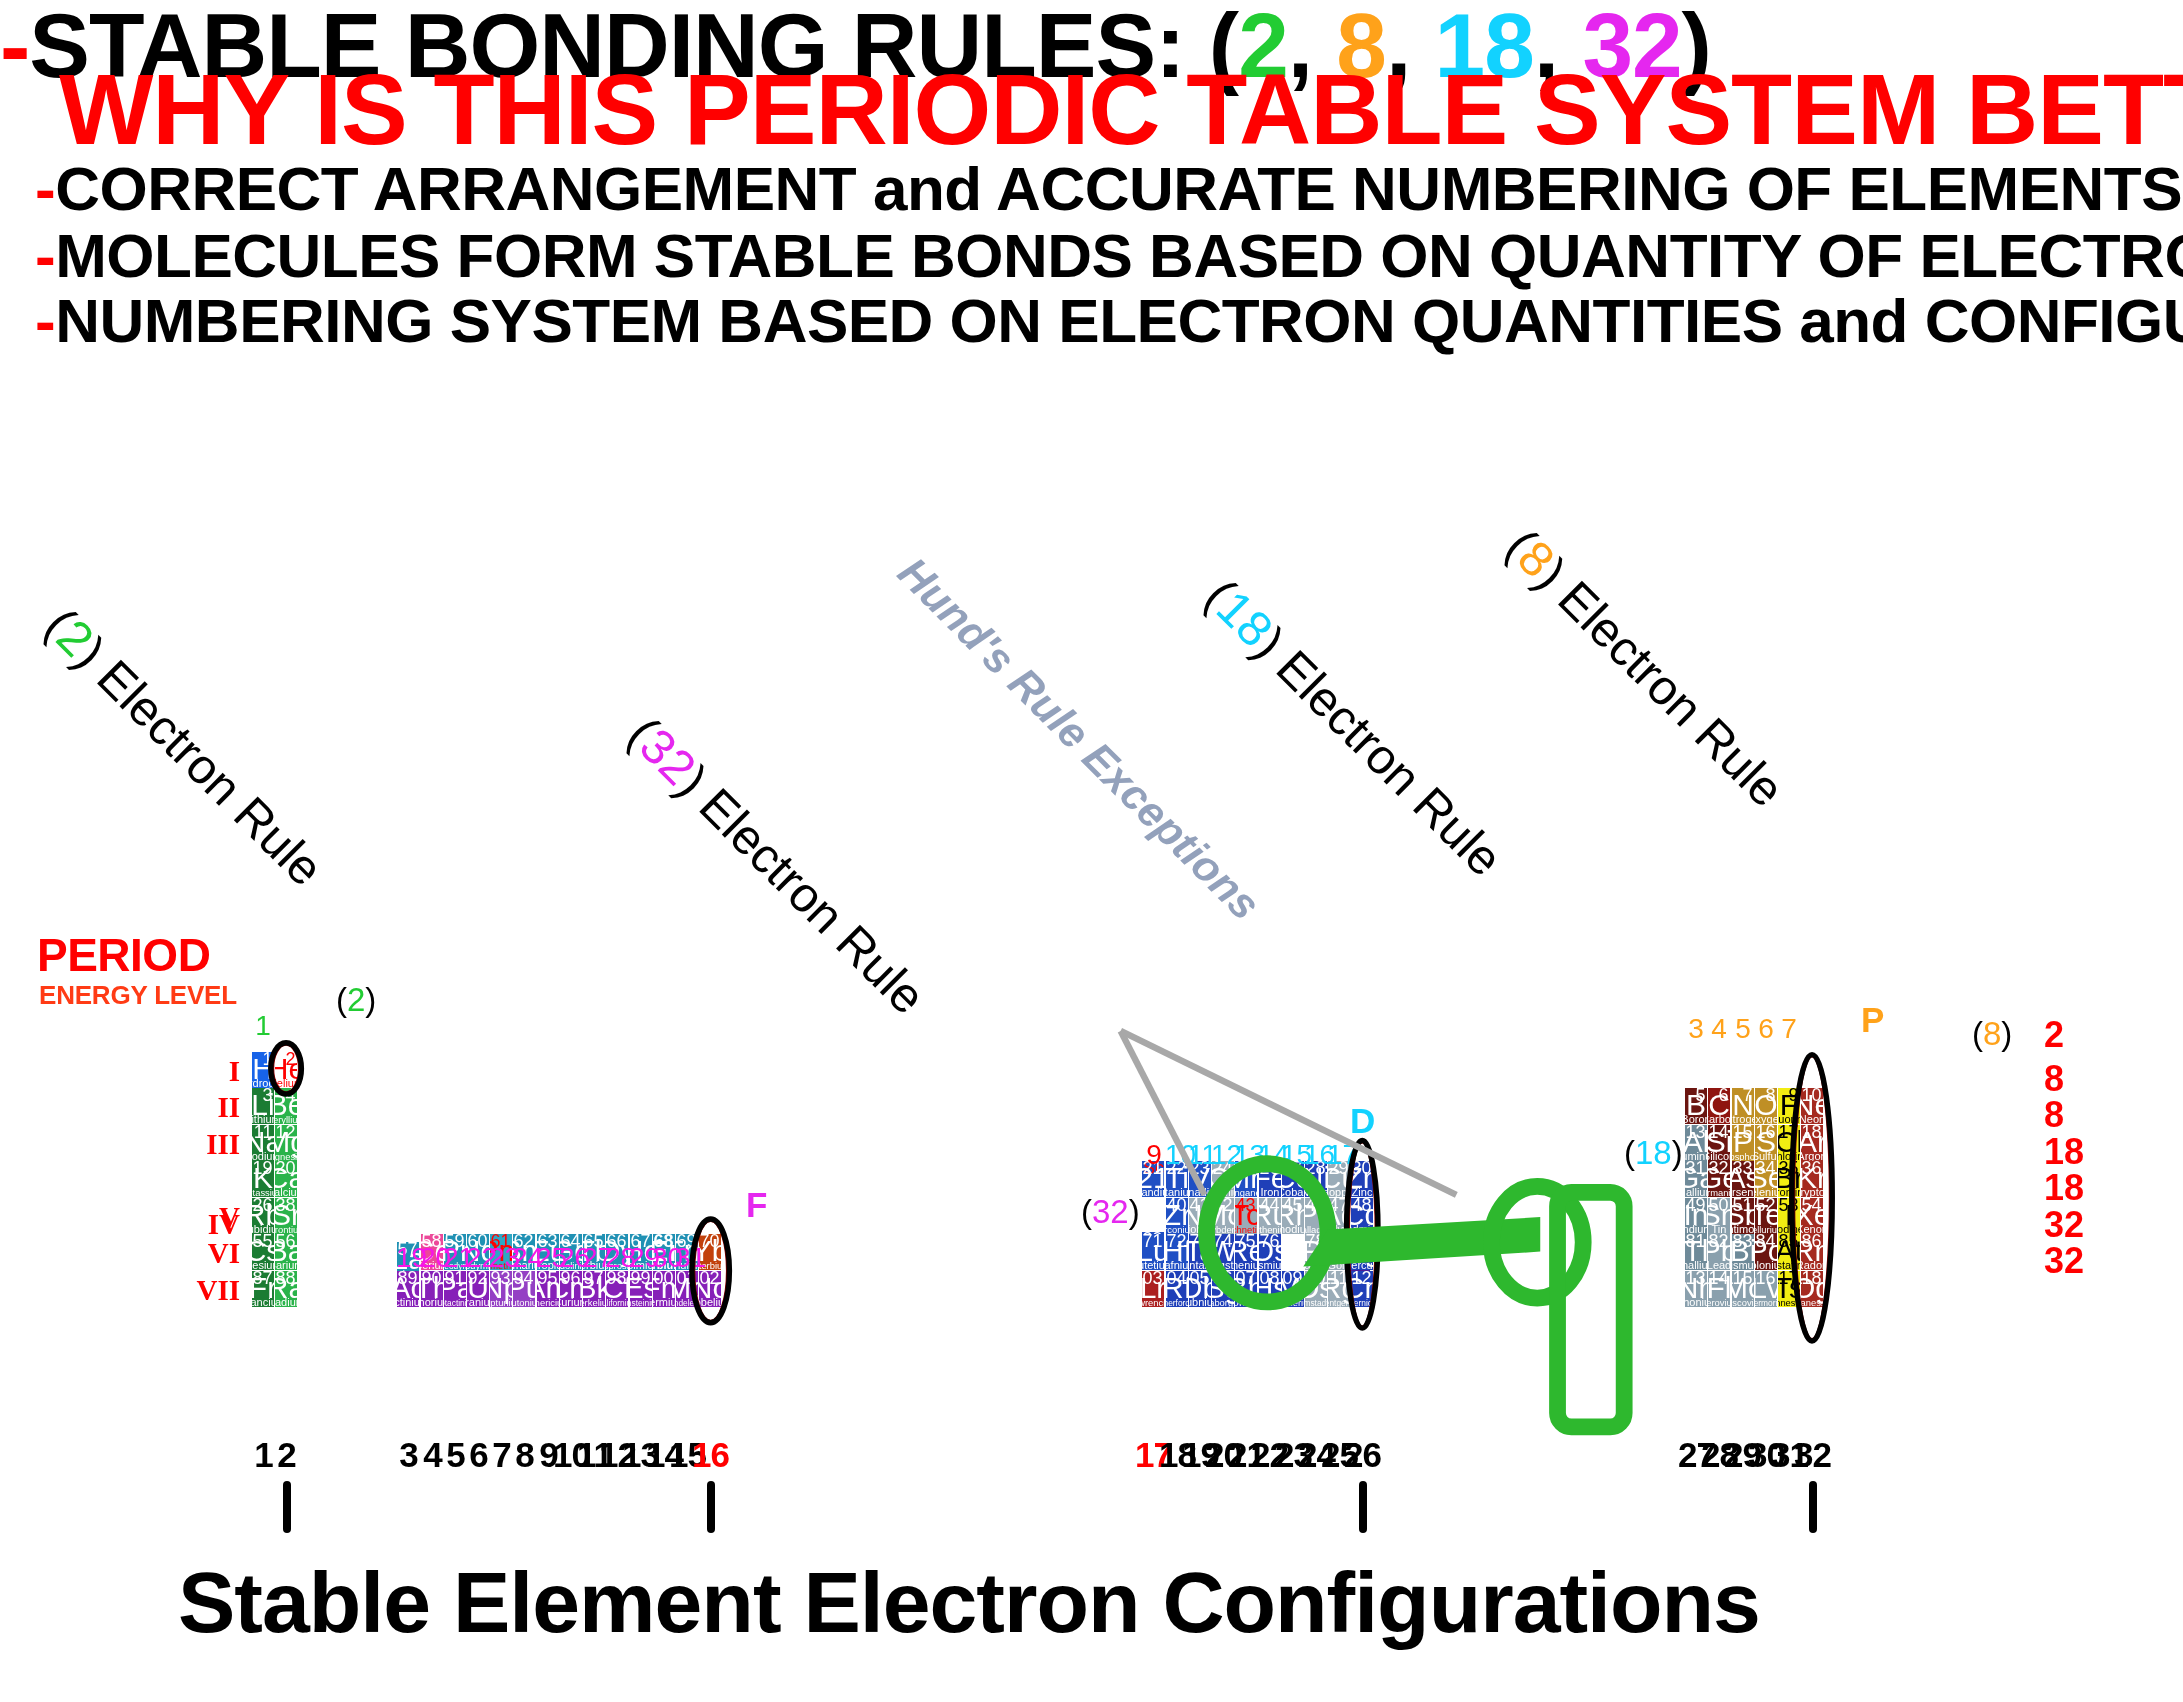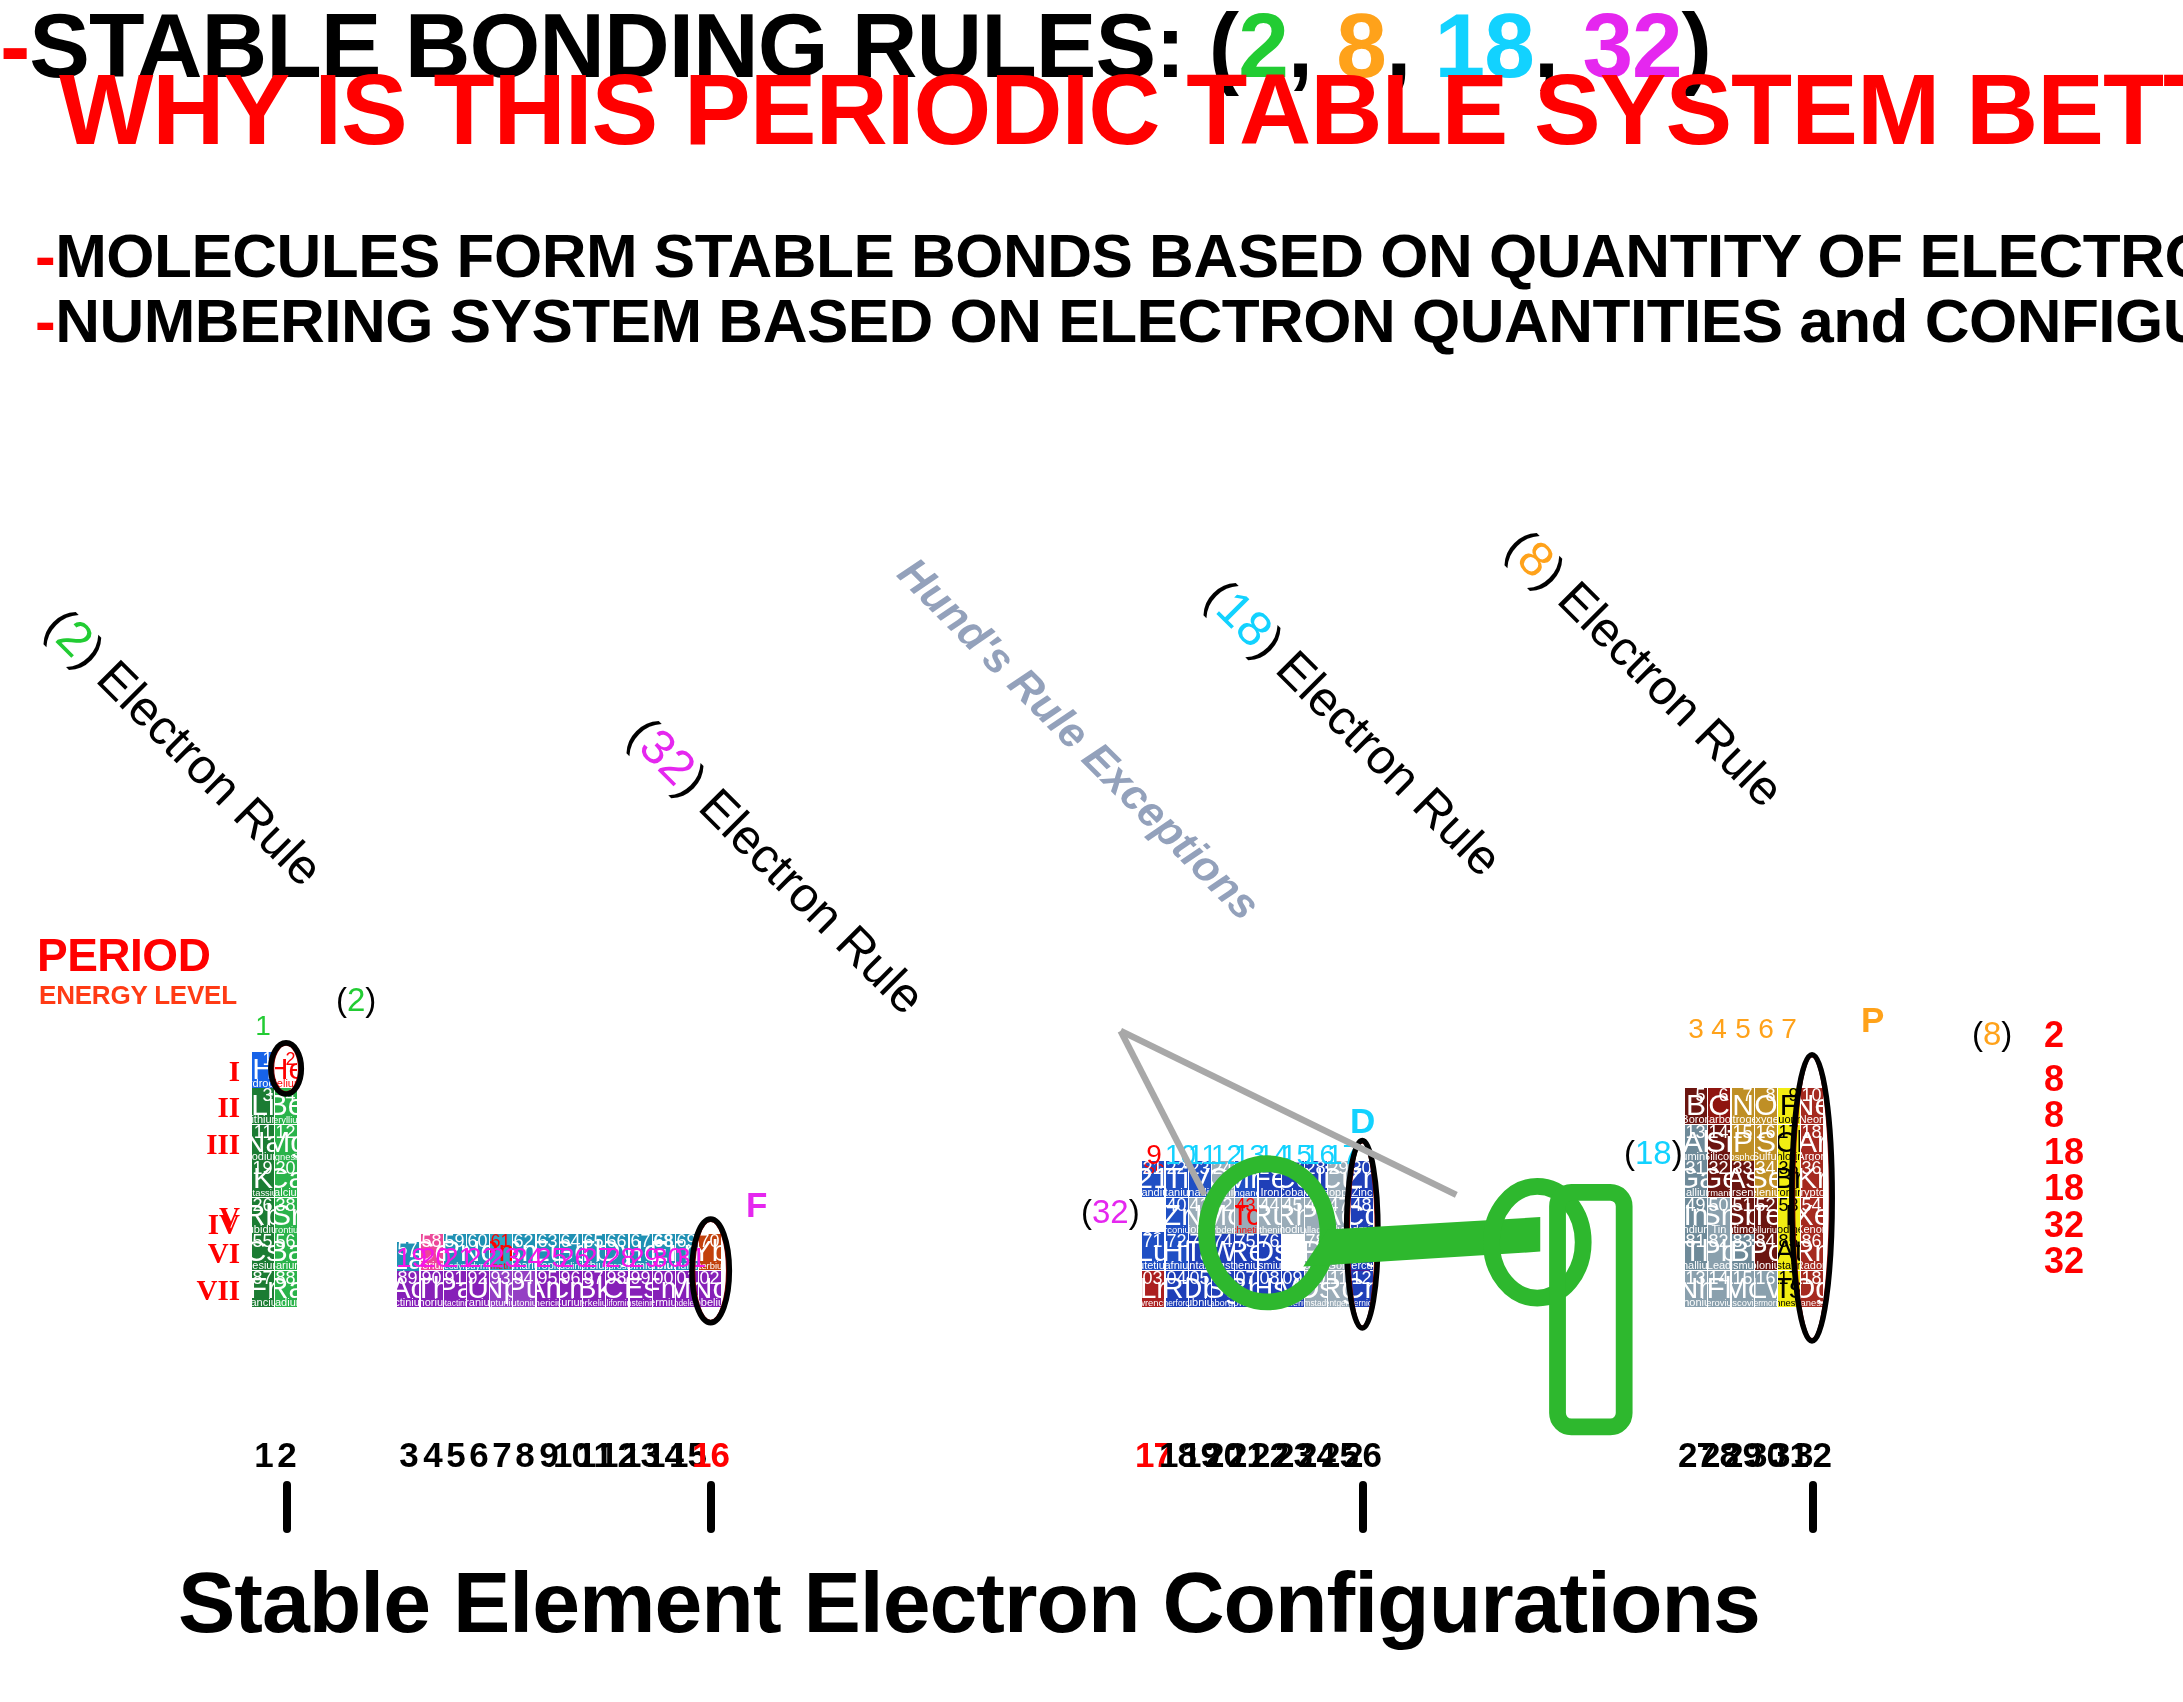--- a/index.html
+++ b/index.html
@@ -74,20 +74,21 @@
 
   svg.overlay{position:absolute;left:0;top:0;width:2183px;height:1703px;
               pointer-events:none;overflow:visible;}
 </style>
 </head>
 <body>
 
 <div id="header">
   <div id="title" class="hl">WHY IS THIS PERIODIC TABLE SYSTEM BETTER?</div>
 
+  <div id="b1" class="bullet-line hl"><span class="dash">-</span><span>CORRECT ARRANGEMENT and ACCURATE NUMBERING OF ELEMENTS</span></div>
   <div id="b2" class="bullet-line hl"><span class="dash">-</span><span>MOLECULES FORM STABLE BONDS BASED ON QUANTITY OF ELECTRONS</span></div>
   <div id="b3" class="bullet-line hl"><span class="dash">-</span><span>NUMBERING SYSTEM BASED ON ELECTRON QUANTITIES and CONFIGURATIONS</span></div>
 
   <div id="b4" class="hl"><span class="dash">-</span><span>STABLE BONDING RULES: (</span><span class="c2">2</span><span>, </span><span class="c8">8</span><span>, </span><span class="c18">18</span><span>, </span><span class="c32">32</span><span>)</span></div>
 </div>
 
 <div class="rot" id="rule-s" style="left:74px;top:597px;font-size:49px;transform:rotate(45deg);">
   <span class="par">(</span><span style="color:#22cc33">2</span><span>) Electron Rule</span>
 </div>
 

